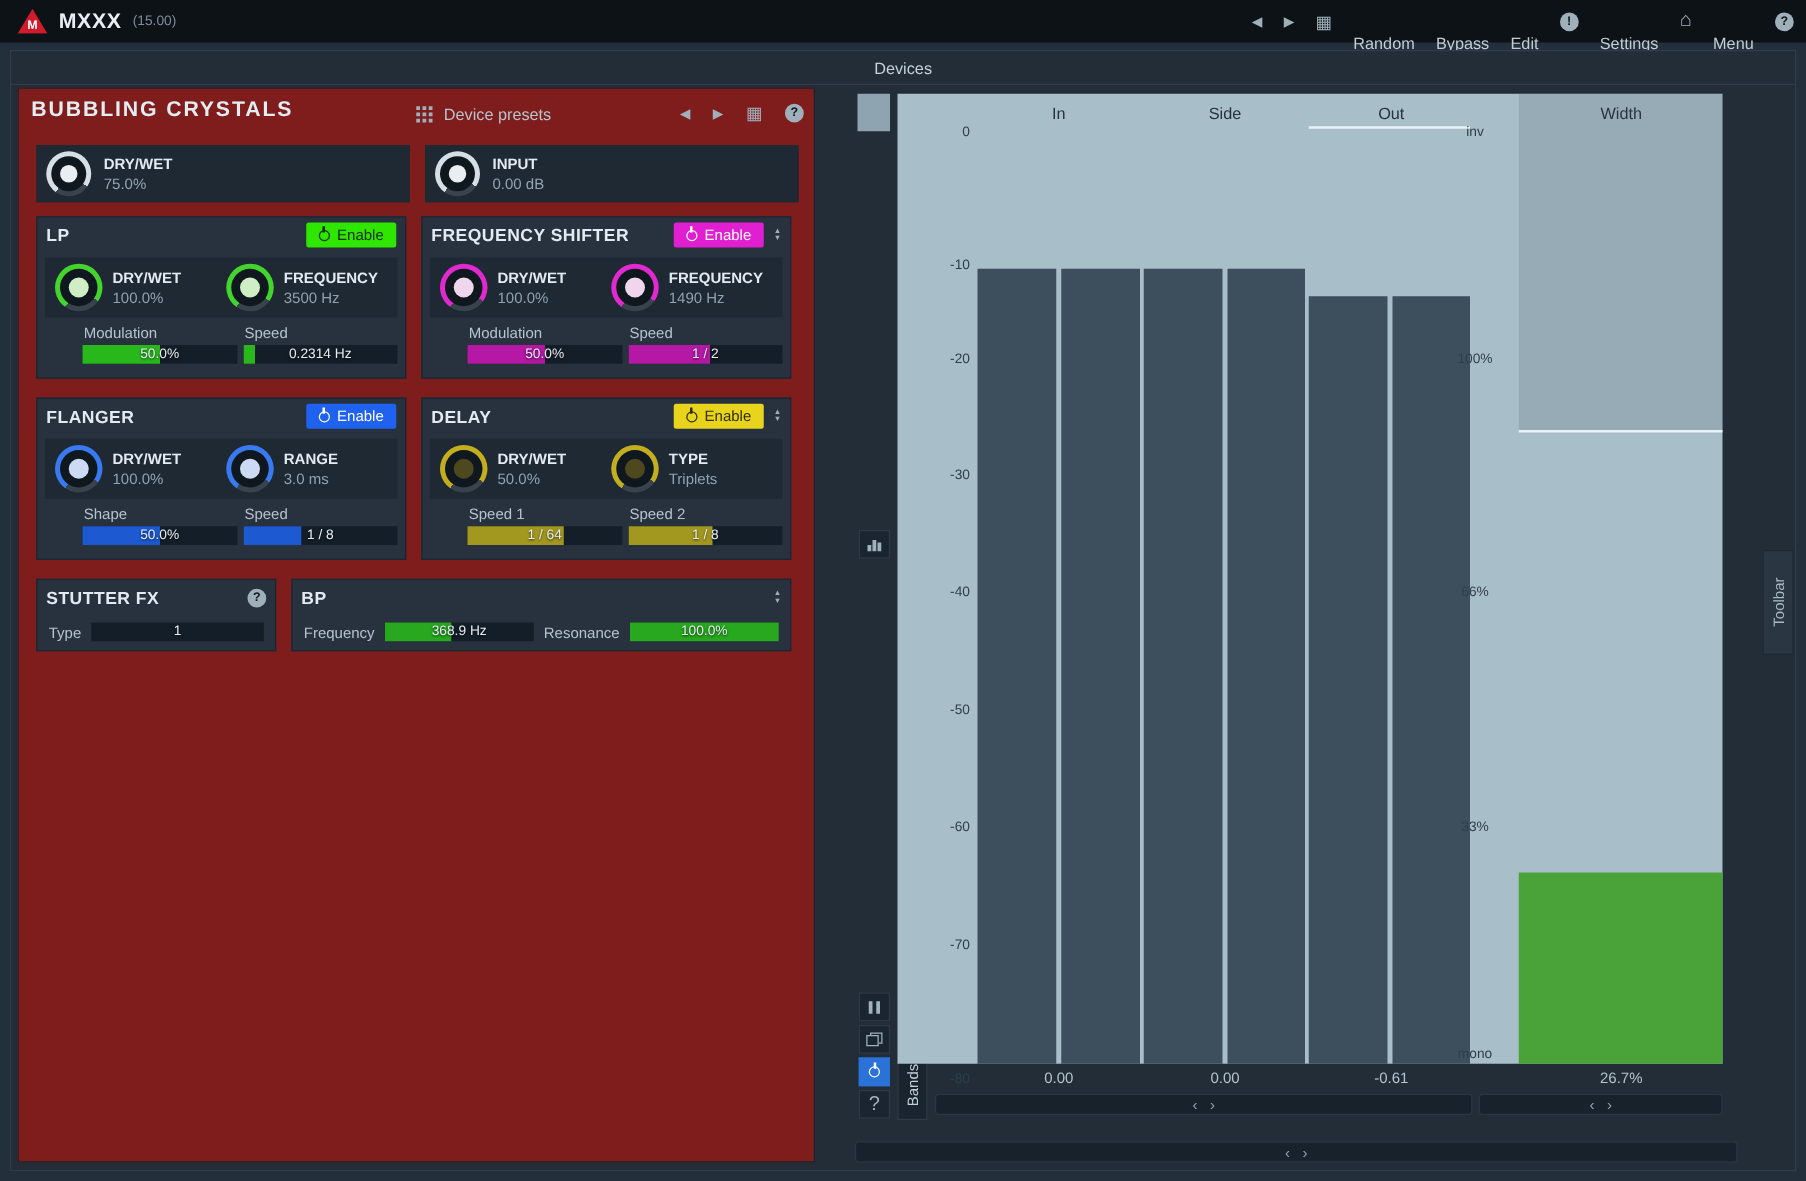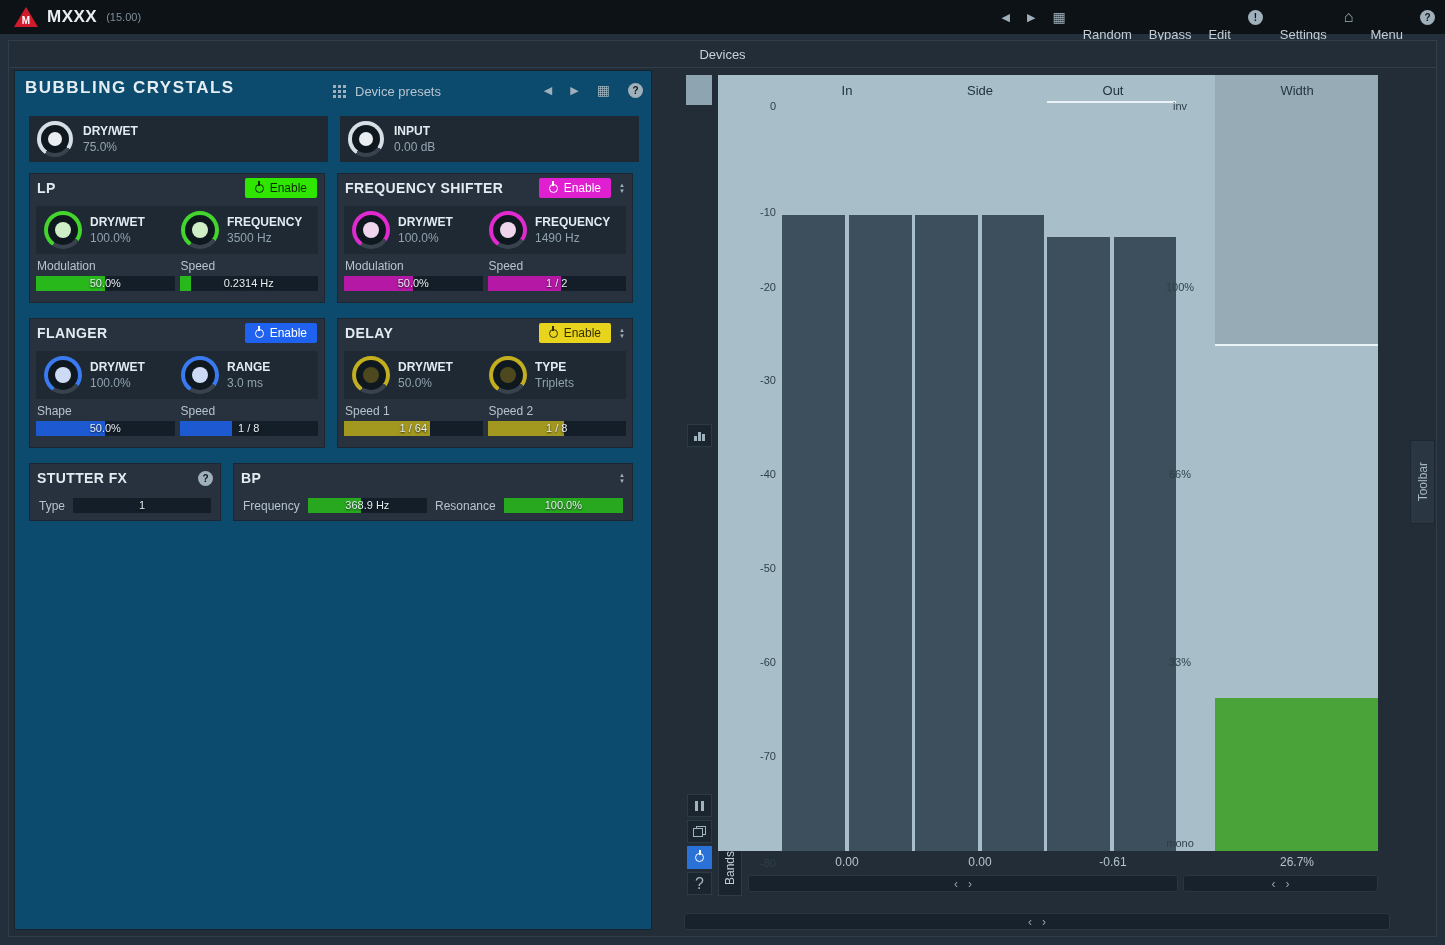--- a/index.html
+++ b/index.html
@@ -22,21 +22,21 @@
   .tb-ico.home { font-size:16px; }
   .tb-item { cursor:pointer;margin-top:34px; }
   .circle-ico { width:15px; height:15px; border-radius:50%; background:#9fb0ba; color:#10161c; font-size:10px; font-weight:bold; display:flex; align-items:center; justify-content:center; cursor:pointer; }
 
   
   .main-frame { position:absolute; left:8px; top:40px; width:1429px; height:897px; border:1px solid #313e4a; background:#222d38; }
   .devices-bar { position:absolute; left:8px; top:42px; width:1429px; height:26px; border-bottom:1px solid #313e4a; }
   .devices-bar span { position:absolute; left:50%; top:5px; transform:translateX(-50%); font-size:13px; color:#c6d2da; }
 
   
-  .device-panel { position:absolute; left:14px; top:70px; width:638px; height:860px; background:#0c4a6e; border:1px solid #18222b; }
+  .device-panel { position:absolute; left:14px; top:70px; width:638px; height:860px; background:#7f1d1d; border:1px solid #18222b; }
   .dev-title { position:absolute; left:10px; top:7px; font-size:17px; font-weight:bold; letter-spacing:1.5px; color:#e4edf2; }
   .dev-presets { position:absolute; left:318px; top:13px; display:flex; align-items:center; gap:9px; font-size:13px; color:#b7c4cd; }
   .dev-nav { position:absolute; right:8px; top:11px; display:flex; align-items:center; gap:18px; }
 
   .masters { position:absolute; left:14px; top:45px; width:610px; height:46px; display:flex; gap:12px; }
   .master { flex:1; background:#1f2933; display:flex; align-items:center; gap:10px; padding:0 8px; }
   .mlabels .l1 { font-size:12px; font-weight:bold; color:#e2ebf1; }
   .mlabels .l2 { font-size:12px; color:#93a5b1; margin-top:2px; }
 
   .knob { width:36px; height:36px; border-radius:50%; position:relative; flex:none;
@@ -56,21 +56,21 @@
   .power-ico { display:inline-block; width:9px; height:9px; border:1.5px solid currentColor; border-radius:50%; position:relative; }
   .power-ico::after { content:""; position:absolute; left:50%; top:-4px; width:2px; height:5px; background:currentColor; transform:translateX(-50%); }
   .spin { display:flex; flex-direction:column; color:#9fb0ba; font-size:6px; line-height:6px; cursor:pointer; }
 
   .knob-panel { margin:4px 6px 0 6px; background:#1f2933; display:flex; padding:5px 4px; }
   .kgroup { flex:1; display:flex; align-items:center; gap:8px; padding:0 4px; }
   .kgroup .knob { width:38px; height:38px; }
   .klabel { font-size:12px; font-weight:bold; color:#e2ebf1; white-space:nowrap; }
   .kvalue { font-size:12px; color:#8fa2ae; margin-top:2px; }
 
-  .slider-row { display:flex; gap:5px; padding:3px 6px 0 6px; }
+  .slider-row { display:flex; gap:5px; padding:3px 6px 0 6px;margin-left:30px; }
   .scol { flex:1; }
   .slabel { font-size:12px; color:#b6c3cc; padding:2px 1px 3px 1px; }
   .bar { height:15px; background:#141e28; position:relative; cursor:pointer; }
   .fill { position:absolute; left:0; top:0; bottom:0; }
   .btext { position:absolute; left:0; right:0; top:1px; text-align:center; font-size:11px; color:#e6eef3; text-shadow:0 1px 2px rgba(0,0,0,0.8); }
 
   .inline-row { display:flex; align-items:center; gap:8px; padding:6px 9px 0 9px; }
   .inline-row .slabel { padding:0; white-space:nowrap; }
   .inline-row .bar { flex:1; }
 

